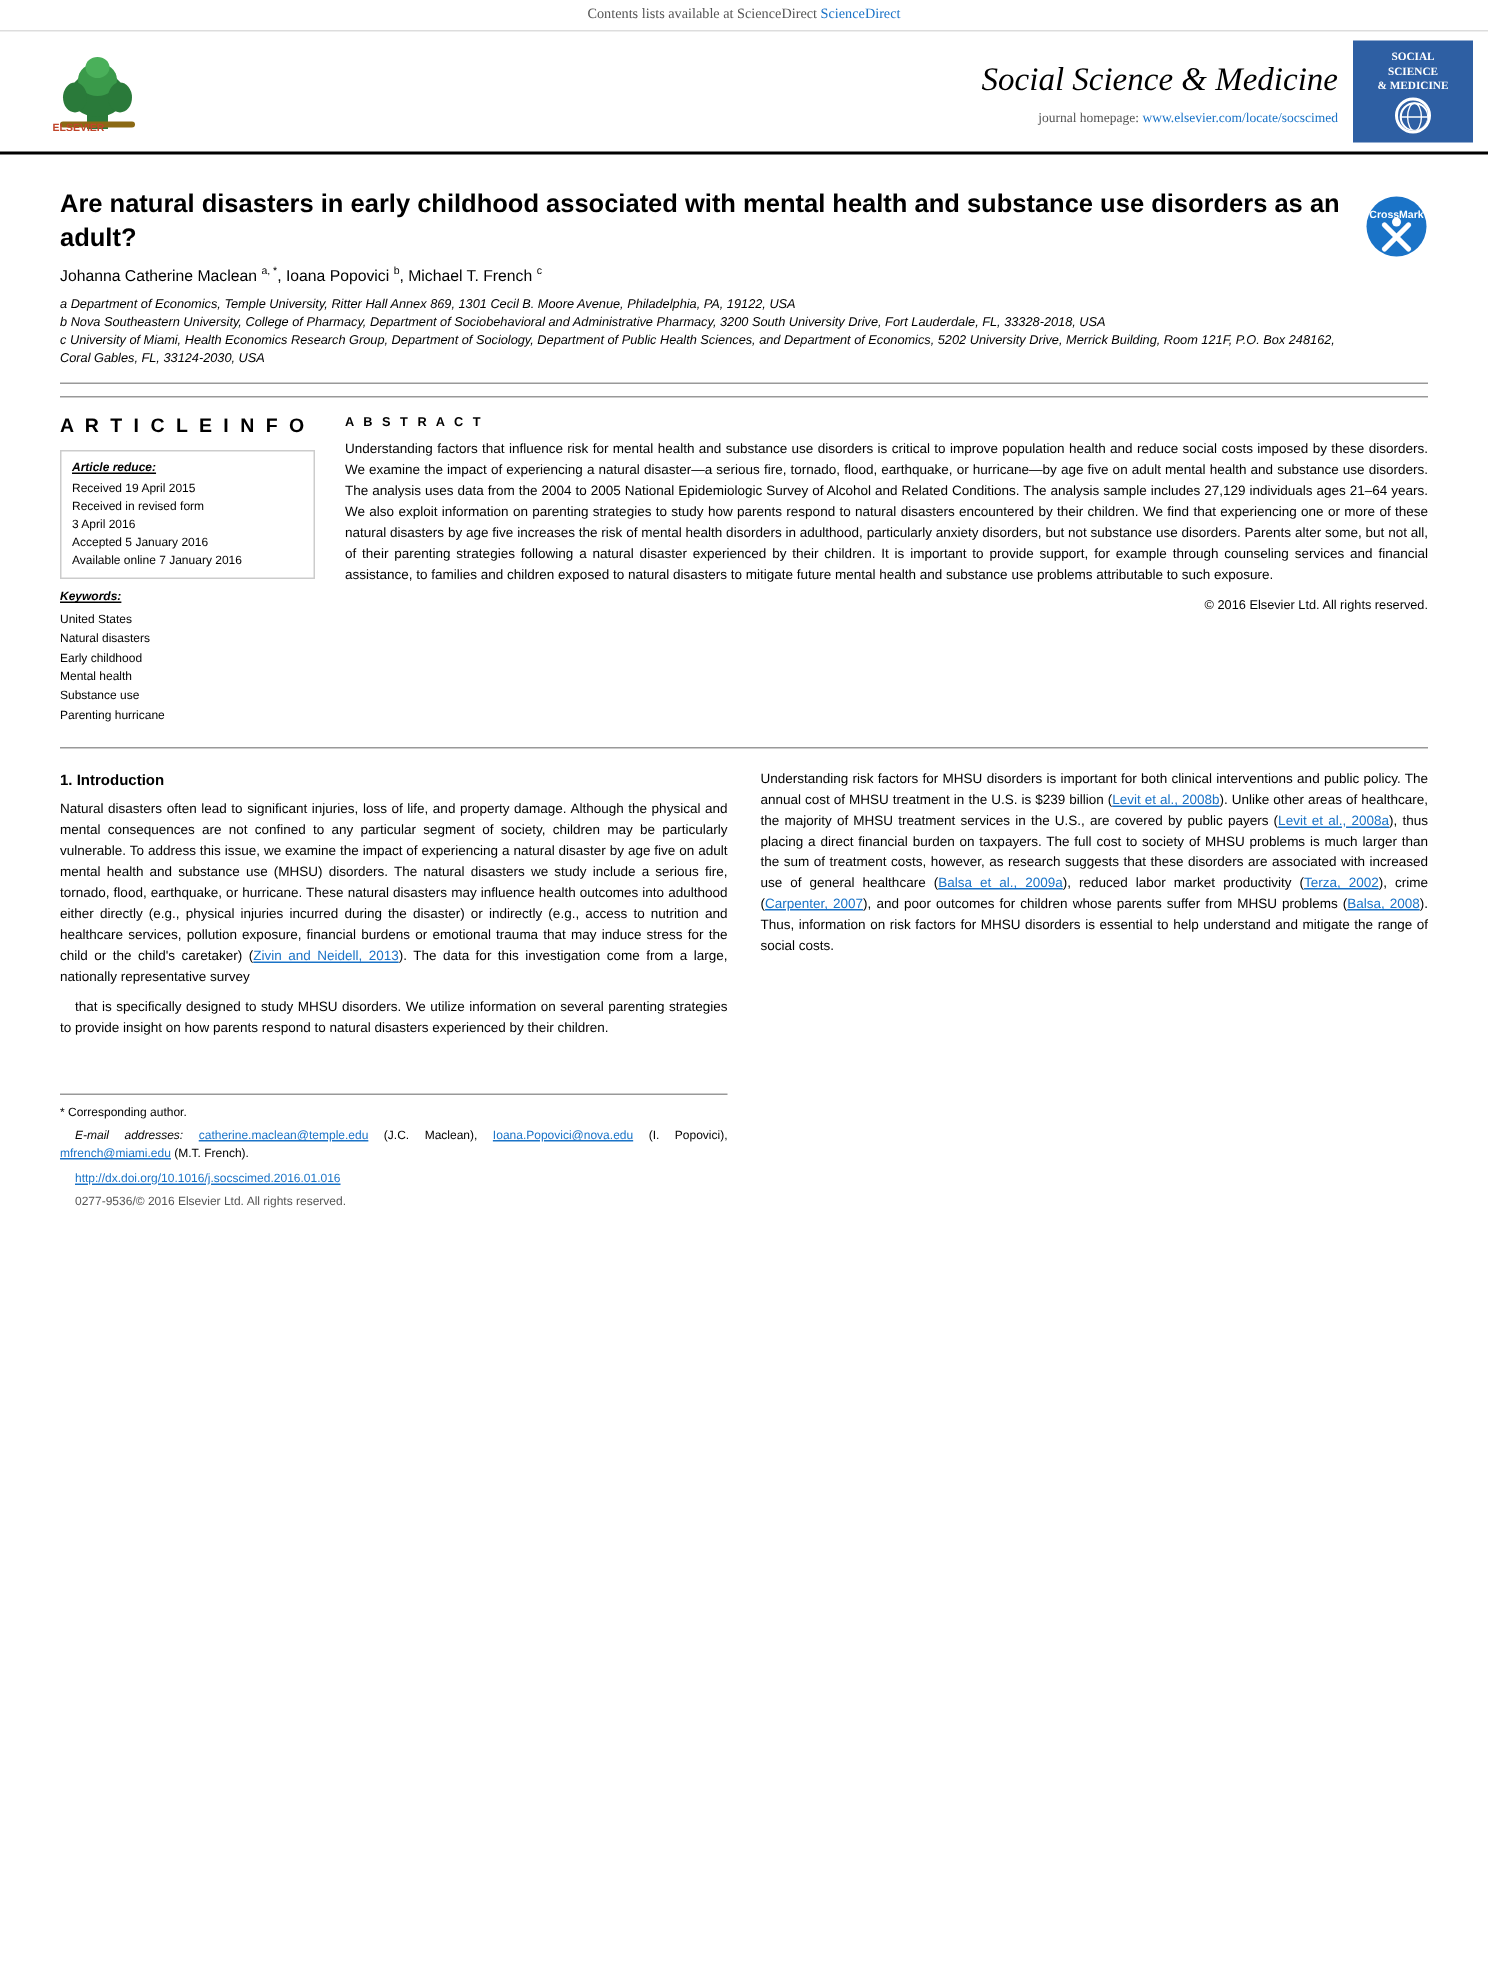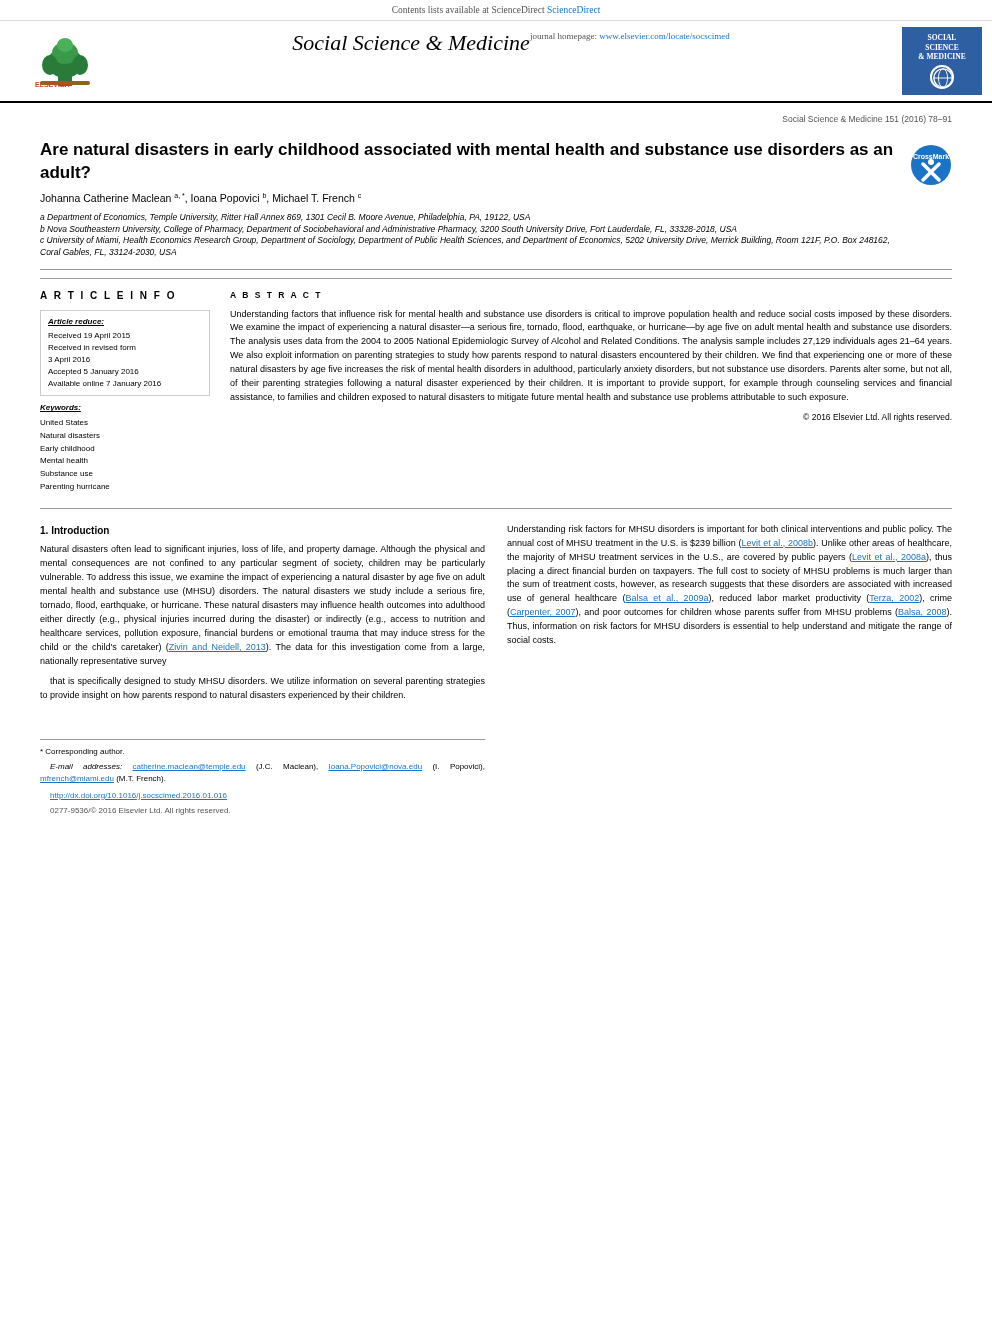--- a/index.html
+++ b/index.html
@@ -44,23 +44,23 @@
       flex-direction: column;
       align-items: center;
     }
     .elsevier-tree {
       width: 70px;
       height: 55px;
     }
 
     .journal-title-center {
       flex: 1;
-      text-align: left;
-      display: flex;
-      flex-direction: row;
+      text-align: right;
+      display: flex;
+      flex-direction: column;
       justify-content: center;
       padding: 0 10px;
     }
     .journal-name {
       font-size: 22px;
       font-style: italic;
       color: #000;
       font-family: 'Times New Roman', serif;
     }
     .journal-homepage {
@@ -165,21 +165,21 @@
     .left-col {
       width: 170px;
       flex-shrink: 0;
     }
     .right-col {
       flex: 1;
     }
 
     
     .article-info h2 {
-      font-size: 10px;
+      font-size: 13px;
       font-family: Arial, sans-serif;
       letter-spacing: 2px;
       text-transform: uppercase;
       font-weight: bold;
       margin-bottom: 6px;
       color: #000;
     }
     .article-info .section-box {
       border: 1px solid #ccc;
       padding: 5px 7px;
@@ -333,21 +333,20 @@
             <line x1="2" y1="12" x2="22" y2="12" stroke="white" stroke-width="1"></line>
           </svg>
         </div>
       </div>
     </div>
   </div>
 </div>
 
 <div class="article-body">
 
-  <div style="font-size:8.5px;color:#555;text-align:right;margin-bottom:2px;font-family:Arial,sans-serif;">Social Science &amp; Medicine 151 (2016) 78–91</div>
 
   <div class="article-title-section">
     <div class="article-title-text">
       <h1>Are natural disasters in early childhood associated with mental health and substance use disorders as an adult?</h1>
       <div class="authors">
         <span>Johanna Catherine Maclean <sup class="author-sup">a, *</sup>, Ioana Popovici <sup class="author-sup">b</sup>, Michael T. French <sup class="author-sup">c</sup></span>
       </div>
       <div class="affiliations">
         <div>a Department of Economics, Temple University, Ritter Hall Annex 869, 1301 Cecil B. Moore Avenue, Philadelphia, PA, 19122, USA</div>
         <div>b Nova Southeastern University, College of Pharmacy, Department of Sociobehavioral and Administrative Pharmacy, 3200 South University Drive, Fort Lauderdale, FL, 33328-2018, USA</div>

